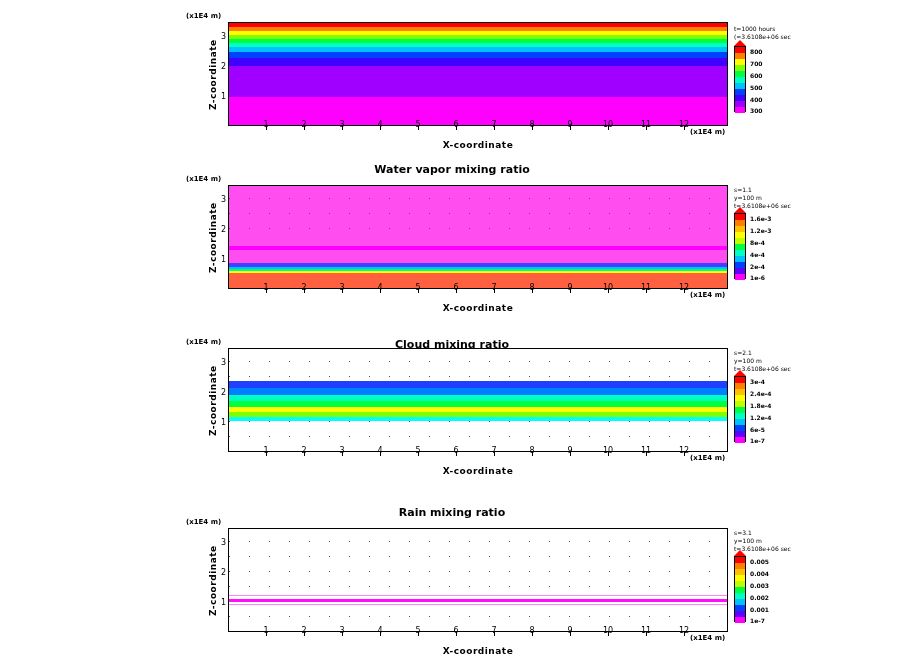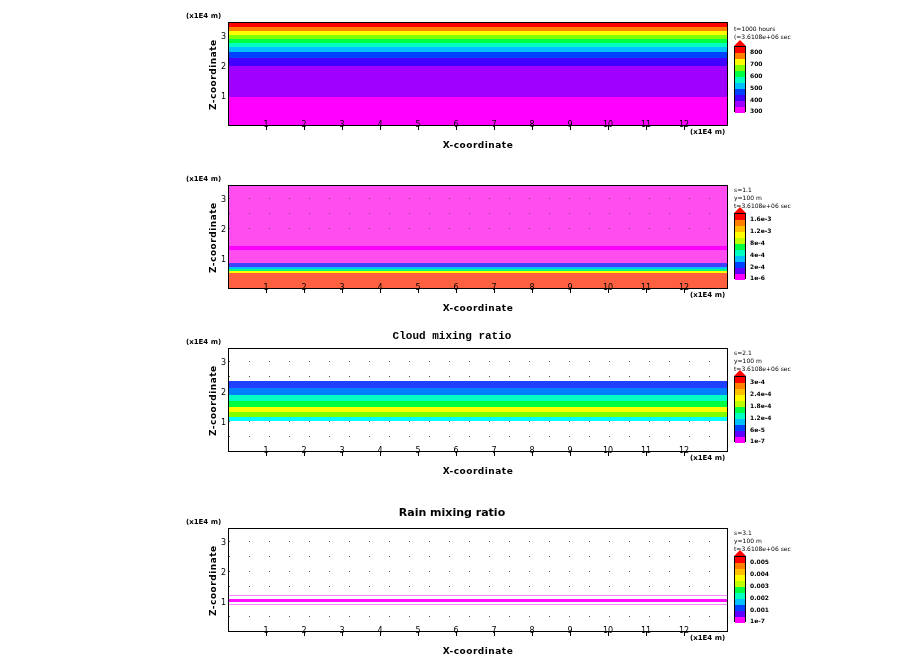--- a/index.html
+++ b/index.html
@@ -125,20 +125,21 @@
   </div>
   <div class="clabel" style="left:750px;top:48px;">800</div>
   <div class="clabel" style="left:750px;top:60px;">700</div>
   <div class="clabel" style="left:750px;top:72px;">600</div>
   <div class="clabel" style="left:750px;top:84px;">500</div>
   <div class="clabel" style="left:750px;top:96px;">400</div>
   <div class="clabel" style="left:750px;top:107px;">300</div>
 </div>
 
 <div class="panel" style="top:163px;height:160px;">
+  <div class="title" style="top:0px;">Water vapor mixing ratio</div>
   <div class="unit" style="left:186px;top:12px;">(x1E4 m)</div>
 
   <div class="plotbox" style="left:228px;top:22px;width:500px;height:104px;">
     <div class="bands">
       <div class="band" style="top:0px;height:60px;background:#ff4df0;"></div>
       <div class="band" style="top:60px;height:4px;background:#ff00ff;"></div>
       <div class="band" style="top:64px;height:13px;background:#ff4df0;"></div>
       <div class="band" style="top:77px;height:4px;background:#4040ff;"></div>
       <div class="band" style="top:81px;height:2px;background:#00c0ff;"></div>
       <div class="band" style="top:83px;height:2px;background:#00ff80;"></div>
@@ -206,21 +207,21 @@
   </div>
   <div class="clabel" style="left:750px;top:52px;">1.6e-3</div>
   <div class="clabel" style="left:750px;top:64px;">1.2e-3</div>
   <div class="clabel" style="left:750px;top:76px;">8e-4</div>
   <div class="clabel" style="left:750px;top:88px;">4e-4</div>
   <div class="clabel" style="left:750px;top:100px;">2e-4</div>
   <div class="clabel" style="left:750px;top:111px;">1e-6</div>
 </div>
 
 <div class="panel" style="top:326px;height:160px;">
-  <div class="title" style="top:4px;font-family:Liberation Mono, monospace;">Cloud mixing ratio</div>
+  <div class="title" style="top:12px;">Cloud mixing ratio</div>
   <div class="unit" style="left:186px;top:12px;">(x1E4 m)</div>
 
   <div class="plotbox" style="left:228px;top:22px;width:500px;height:104px;">
     <div class="dots">
       <div class="dotrow" style="top:12px;background:repeating-linear-gradient(to right,#555 0 1px,transparent 1px 20px);"></div>
       <div class="dotrow" style="top:27px;background:repeating-linear-gradient(to right,#555 0 1px,transparent 1px 20px);"></div>
       <div class="dotrow" style="top:72px;background:repeating-linear-gradient(to right,#555 0 1px,transparent 1px 20px);"></div>
       <div class="dotrow" style="top:87px;background:repeating-linear-gradient(to right,#555 0 1px,transparent 1px 20px);"></div>
     </div>
     <div class="bands">

